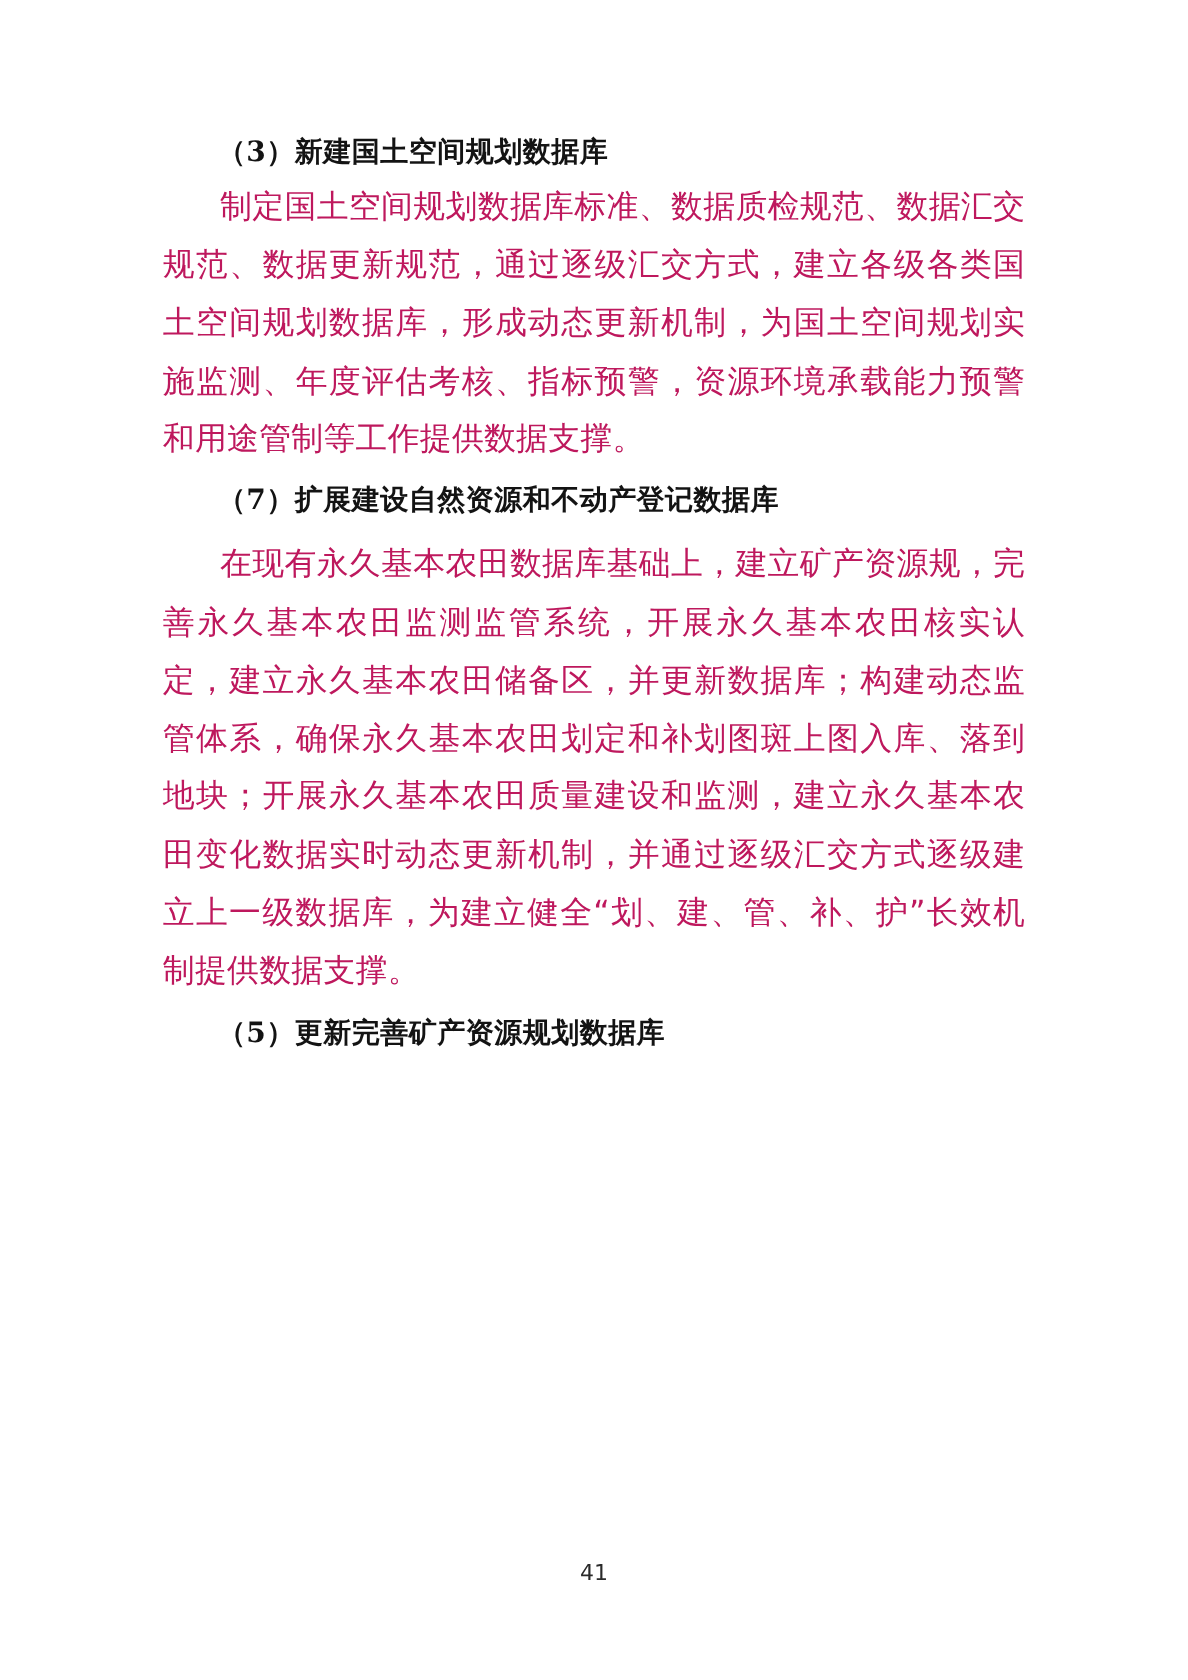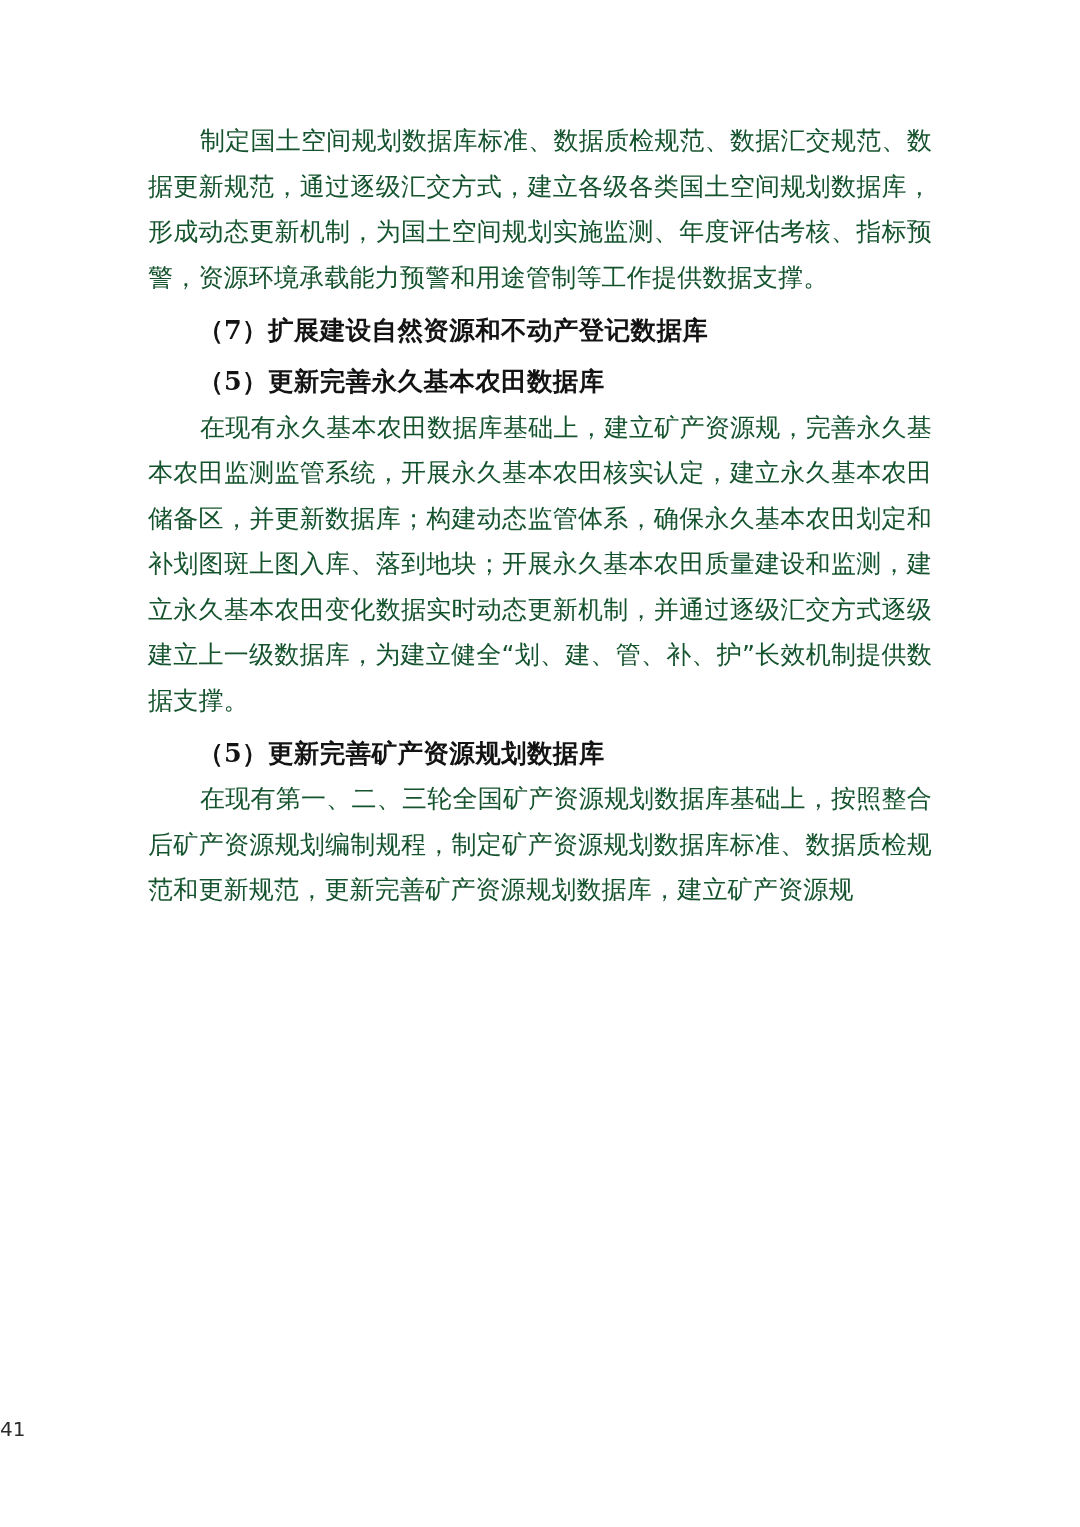--- a/index.html
+++ b/index.html
@@ -31,67 +31,66 @@
     font-weight: 700;
     font-size: 25.5px;
     line-height: 1.62;
     letter-spacing: 0.4px;
     margin: 0 0 2px 0;
     text-indent: 50px;
     color: #131313;
   }
   .para {
     font-family: "DejaVu Sans", "Liberation Sans", sans-serif;
-    font-size: 25px;
+    font-size: 29px;
     line-height: 1.82;
     letter-spacing: 0.2px;
     margin: 0 0 4px 0;
     text-indent: 52px;
     text-align: justify;
     text-justify: inter-ideograph;
-    color: #14532d;
+    color: #be185d;
   }
   .para:last-child {
     margin-bottom: 0;
   }
   .block {
     margin-bottom: 10px;
   }
   .page-number {
     position: absolute;
     left: 0;
     right: 0;
     bottom: 86px;
-    text-align: left;
+    text-align: center;
     font-family: "DejaVu Sans", "Liberation Sans", sans-serif;
     font-size: 20px;
     color: #2a2a2a;
     margin-top: 26px;
   }
 </style>
 </head>
 <body>
 
 <div class="page">
   <div class="content">
 
     <div class="block">
+      <h2 class="heading">（3）新建国土空间规划数据库</h2>
       <p class="para">制定国土空间规划数据库标准、数据质检规范、数据汇交规范、数据更新规范，通过逐级汇交方式，建立各级各类国土空间规划数据库，形成动态更新机制，为国土空间规划实施监测、年度评估考核、指标预警，资源环境承载能力预警和用途管制等工作提供数据支撑。</p>
     </div>
 
     <div class="block">
       <h2 class="heading">（7）扩展建设自然资源和不动产登记数据库</h2>
     </div>
 
     <div class="block">
-      <h2 class="heading">（5）更新完善永久基本农田数据库</h2>
       <p class="para">在现有永久基本农田数据库基础上，建立矿产资源规，完善永久基本农田监测监管系统，开展永久基本农田核实认定，建立永久基本农田储备区，并更新数据库；构建动态监管体系，确保永久基本农田划定和补划图斑上图入库、落到地块；开展永久基本农田质量建设和监测，建立永久基本农田变化数据实时动态更新机制，并通过逐级汇交方式逐级建立上一级数据库，为建立健全“划、建、管、补、护”长效机制提供数据支撑。</p>
     </div>
 
     <div class="block">
       <h2 class="heading">（5）更新完善矿产资源规划数据库</h2>
-      <p class="para">在现有第一、二、三轮全国矿产资源规划数据库基础上，按照整合后矿产资源规划编制规程，制定矿产资源规划数据库标准、数据质检规范和更新规范，更新完善矿产资源规划数据库，建立矿产资源规</p>
     </div>
 
   </div>
 
   <div class="page-number">41</div>
 </div>
 
 </body></html>

